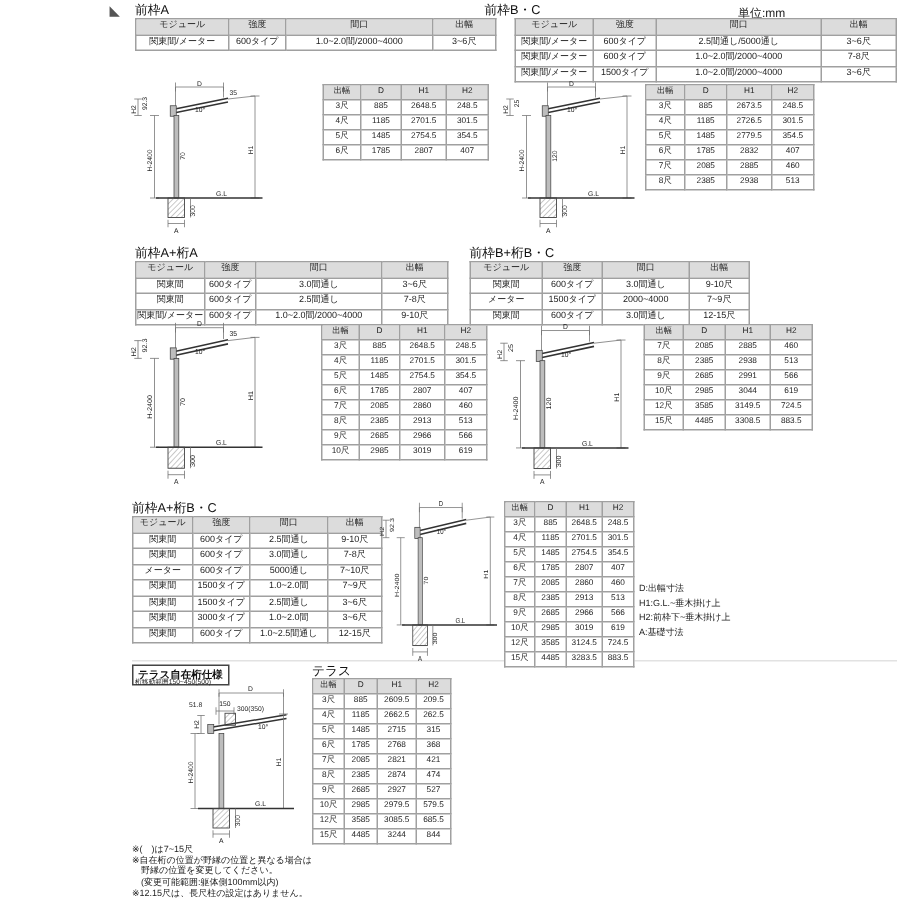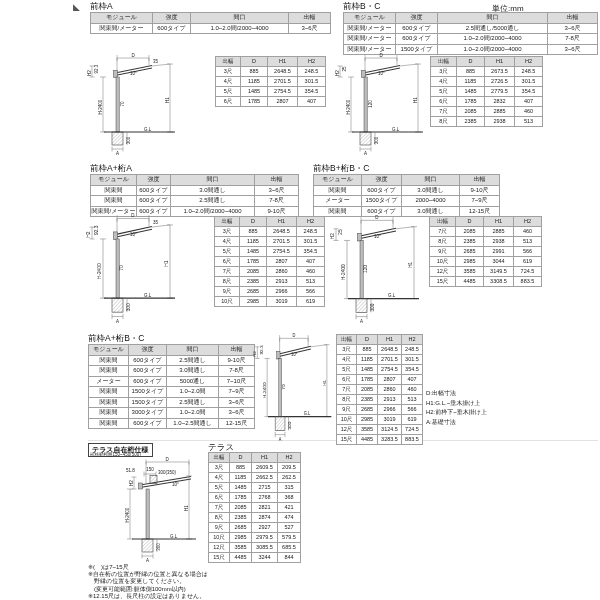--- a/index.html
+++ b/index.html
@@ -137,21 +137,21 @@
       </tr>
       <tr>
         <td>6尺</td>
         <td>1785</td>
         <td>2807</td>
         <td>407</td>
       </tr>
     </tbody>
   </table>
 
-<div class="abs sec-title" style="left:343px;top:1px">前枠B・C</div>
+<div class="abs sec-title" style="left:323px;top:1px">前枠B・C</div>
 <table class="abs spec" style="left:343px;top:12px">
   <colgroup>
       <col style="width:52px">
       <col style="width:42px">
       <col style="width:110px">
       <col style="width:50px">
     </colgroup>
 <thead>
       <tr>
         <th>モジュール</th>

